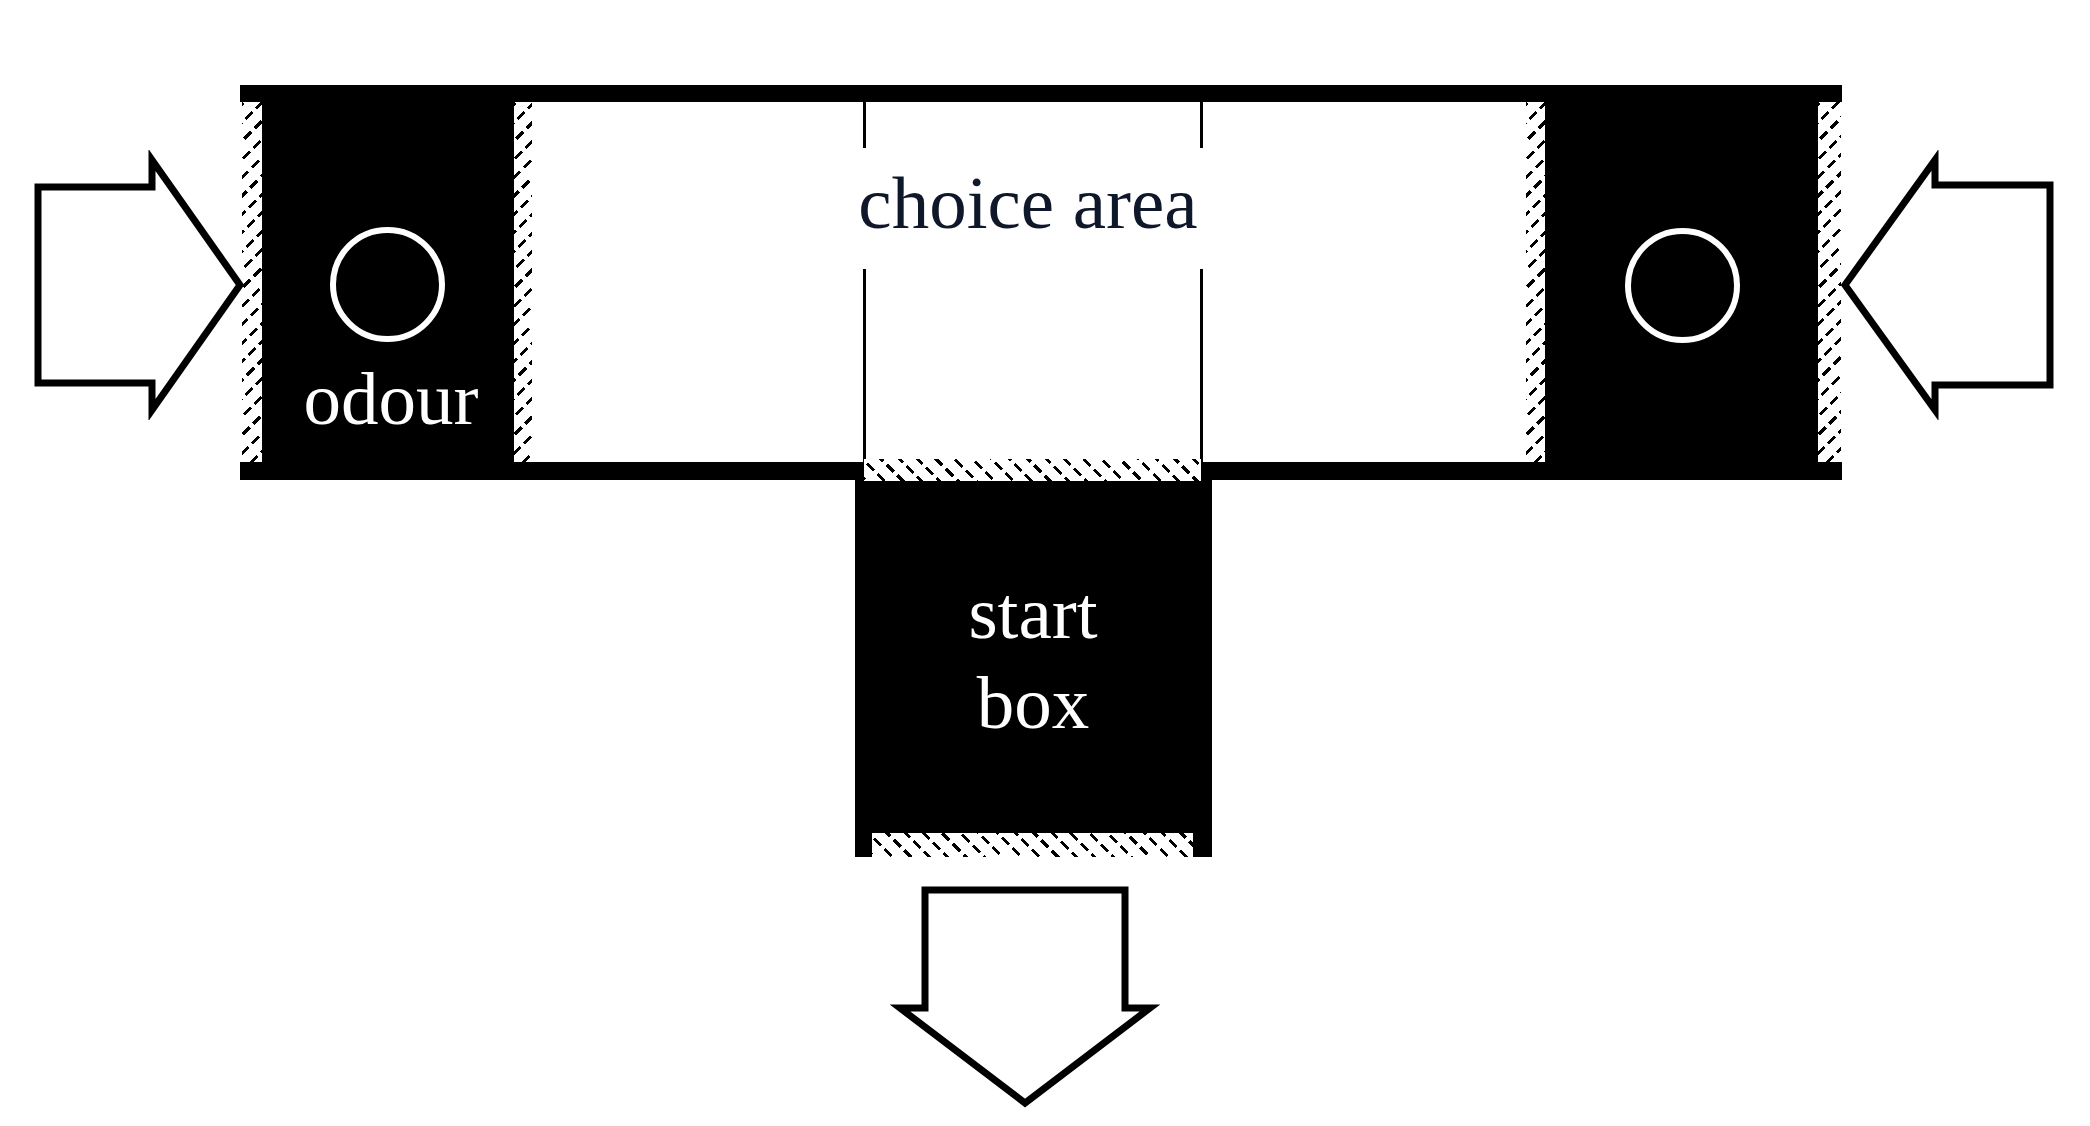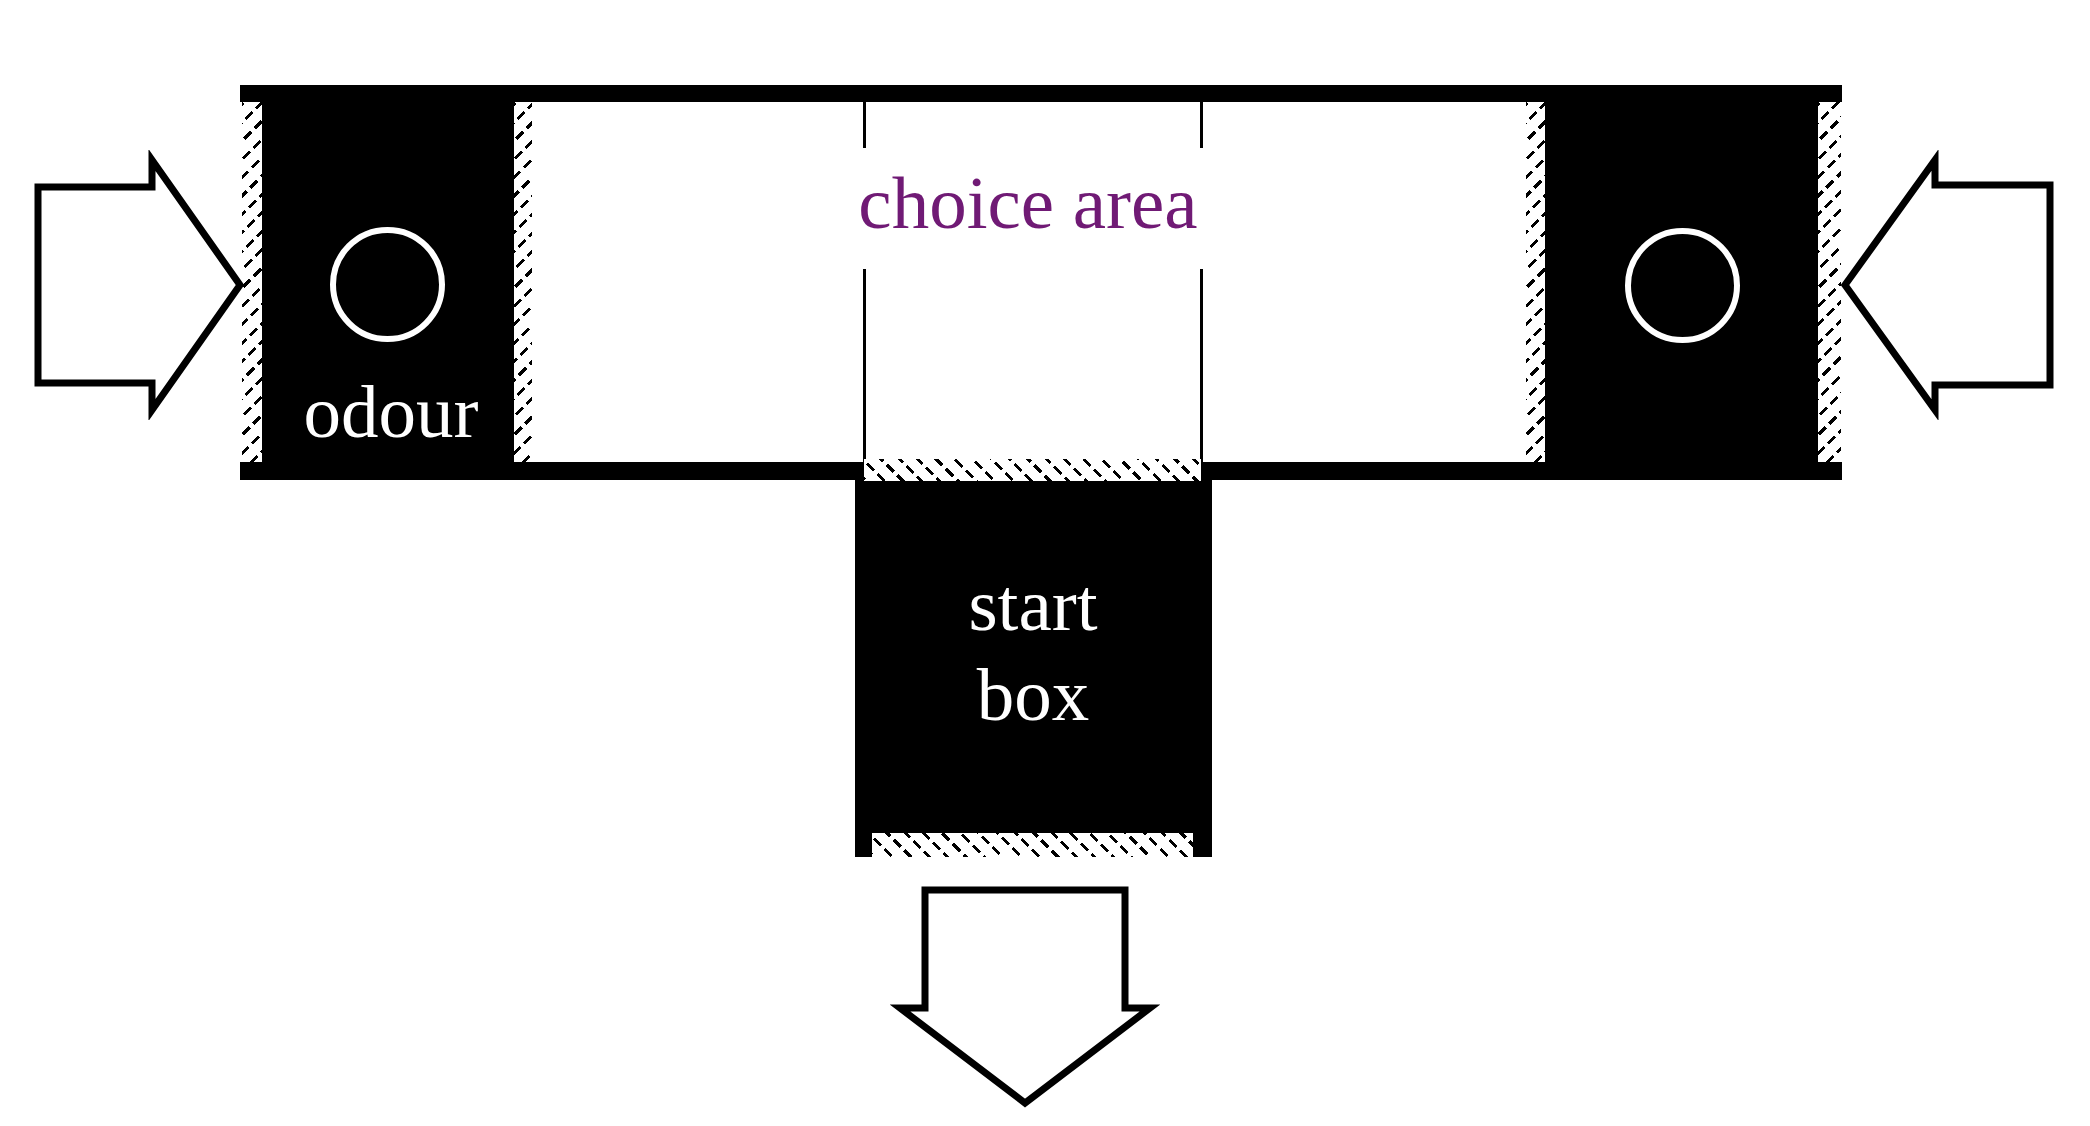--- a/index.html
+++ b/index.html
@@ -18,25 +18,25 @@
   }
   
   .hatch-h {
     background-color:#ffffff;
     background-image:
       repeating-linear-gradient(135deg, #ffffff 0 5px, rgba(255,255,255,0) 5px 15px),
       repeating-linear-gradient(45deg,  #000000 0 3px, #ffffff 3px 13px);
   }
   .lbl {
     position:absolute; font-size:75px; line-height:75px;
-    white-space:nowrap; transform:translateX(-50%); color:#701a75;
+    white-space:nowrap; transform:translateX(-50%); color:#0f172a;
   }
   .lbl-white { color:#ffffff; }
   .lbl-multi {
-    white-space:normal; width:180px; line-height:90px; text-align:center;
+    white-space:normal; width:180px; line-height:90px; text-align:center;margin-top:8px;
   }
   .port-circle {
     position:absolute; width:103px; height:103px;
     border:6px solid #ffffff; border-radius:50%;
     background:transparent;
   }
   .arrow-svg { position:absolute; }
 </style>
 </head>
 <body>
@@ -47,21 +47,21 @@
   <div class="abs black" style="left:240px; top:462px; width:624px; height:18px;"></div>
   <div class="abs black" style="left:1201px; top:462px; width:641px; height:18px;"></div>
 
   <div class="abs hatch-v" style="left:242px; top:102px; width:20px; height:360px;"></div>
   <div class="abs hatch-v" style="left:514px; top:102px; width:18px; height:360px;"></div>
   <div class="abs hatch-v" style="left:1526px; top:102px; width:19px; height:360px;"></div>
   <div class="abs hatch-v" style="left:1818px; top:102px; width:23px; height:360px;"></div>
 
   <div class="abs black" style="left:262px; top:102px; width:252px; height:360px;"></div>
   <div class="port-circle" style="left:330px; top:227px;"></div>
-  <div class="lbl lbl-white" style="left:391px; top:374px;">odour</div>
+  <div class="lbl lbl-white" style="left:391px; top:361px;">odour</div>
 
   <div class="abs black" style="left:1545px; top:102px; width:273px; height:360px;"></div>
   <div class="port-circle" style="left:1625px; top:228px;"></div>
 
   <div class="lbl" style="left:1028px; top:165px;">choice area</div>
   <div class="abs black" style="left:863px; top:102px; width:3px; height:46px;"></div>
   <div class="abs black" style="left:863px; top:269px; width:3px; height:193px;"></div>
   <div class="abs black" style="left:1200px; top:102px; width:3px; height:46px;"></div>
   <div class="abs black" style="left:1200px; top:269px; width:3px; height:193px;"></div>
 

